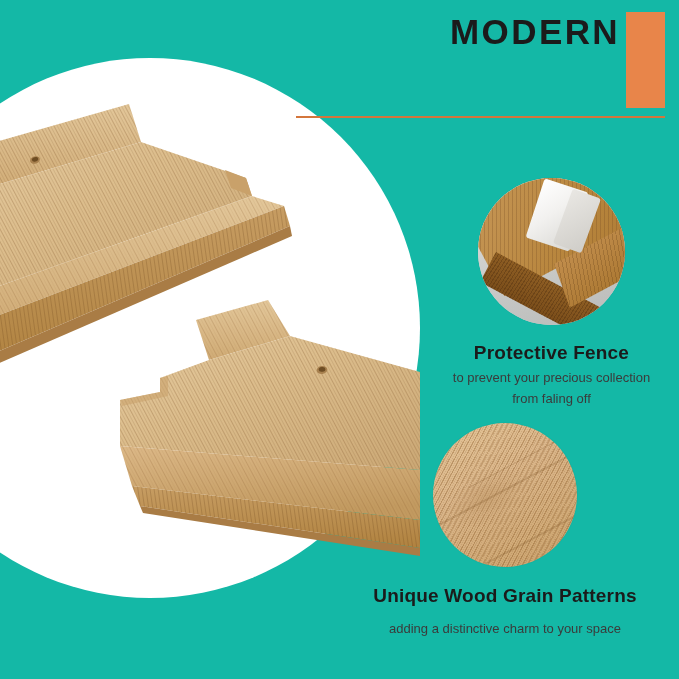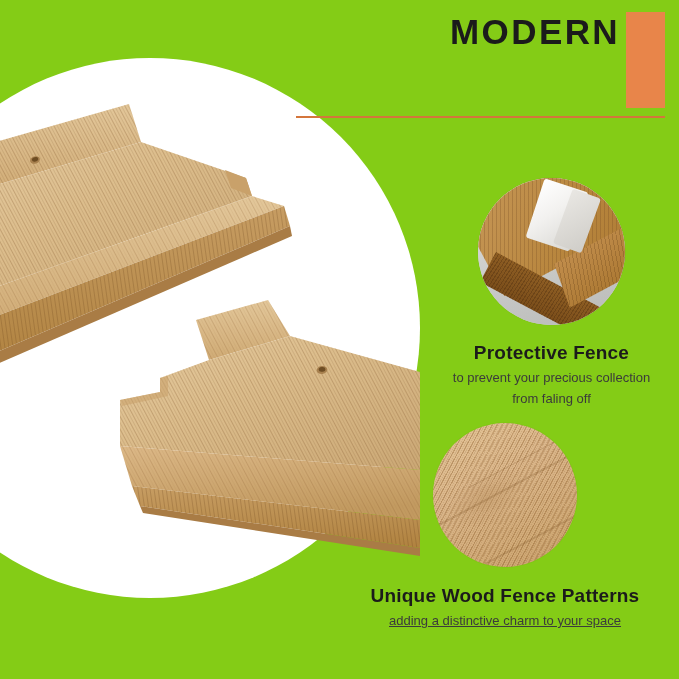--- a/index.html
+++ b/index.html
@@ -10,21 +10,21 @@
     width: 679px;
     height: 679px;
     overflow: hidden;
     font-family: "Liberation Sans", sans-serif;
     background: #f4f3f1;
   }
   .canvas {
     position: relative;
     width: 679px;
     height: 679px;
-    background: #84cc16;
+    background: #14b8a6;
     overflow: hidden;
   }
 
   
   .hero-circle {
     position: absolute;
     left: -120px;
     top: 58px;
     width: 540px;
     height: 540px;
@@ -107,21 +107,21 @@
   #feature-grain {
     left: 340px;
     top: 423px;
     width: 330px;
   }
   #feature-grain .feature-circle {
     width: 144px;
     height: 144px;
   }
   #feature-grain .feature-title { margin-top: 17px; }
-  #feature-grain .feature-sub { margin-top: 4px; text-decoration: underline; }
+  #feature-grain .feature-sub { margin-top: 12px; }
 
   
   .fence-photo {
     position: absolute;
     inset: 0;
     background: #d3d4d2;
   }
   .fence-photo .grey-floor {
     position: absolute;
     inset: 0;
@@ -371,17 +371,17 @@
 
   <div class="feature" id="feature-grain">
     <div class="feature-circle">
       <div class="grain-photo">
         <div class="knotwave"></div>
         <div class="streak s1"></div>
         <div class="streak s2"></div>
         <div class="streak s3"></div>
       </div>
     </div>
-    <div class="feature-title">Unique Wood Fence Patterns</div>
+    <div class="feature-title">Unique Wood Grain Patterns</div>
     <div class="feature-sub">adding a distinctive charm to your space</div>
   </div>
 
 </div>
 
 </body></html>

